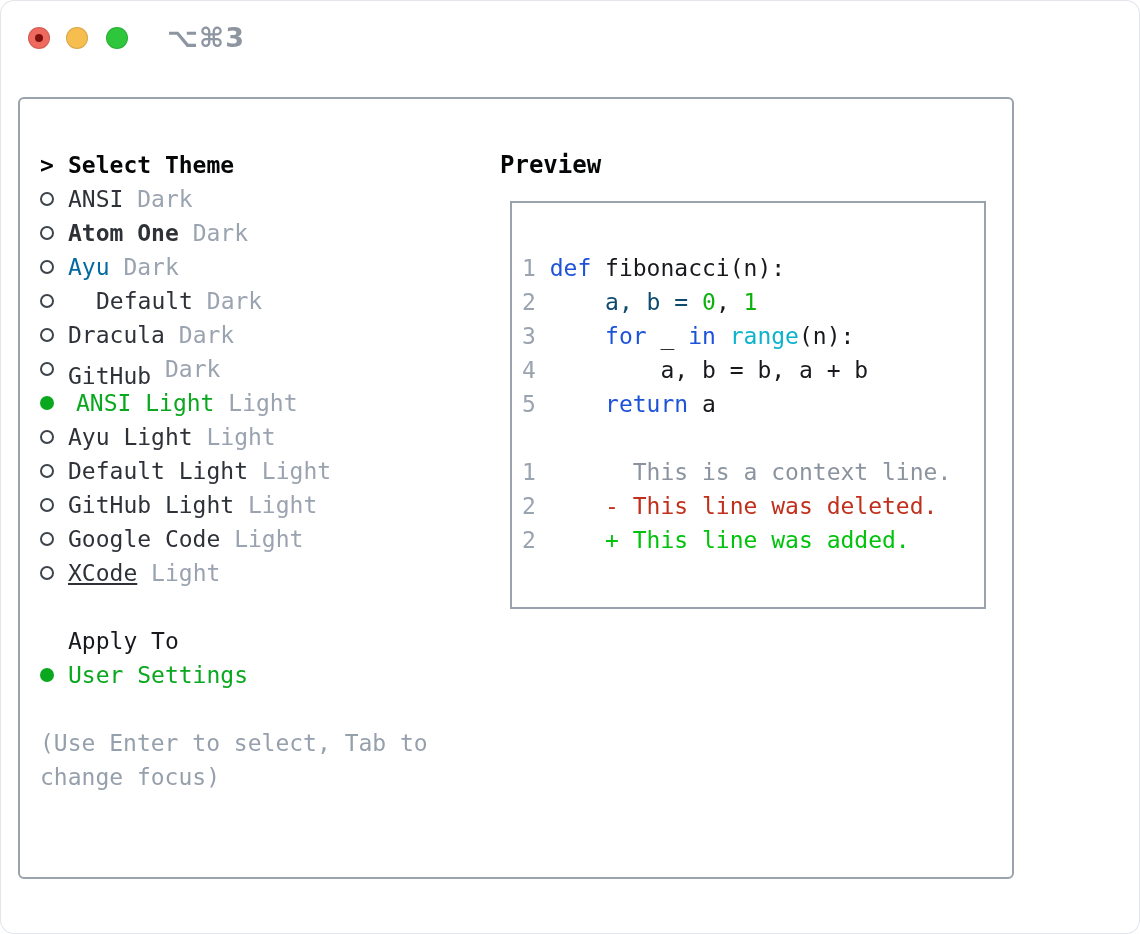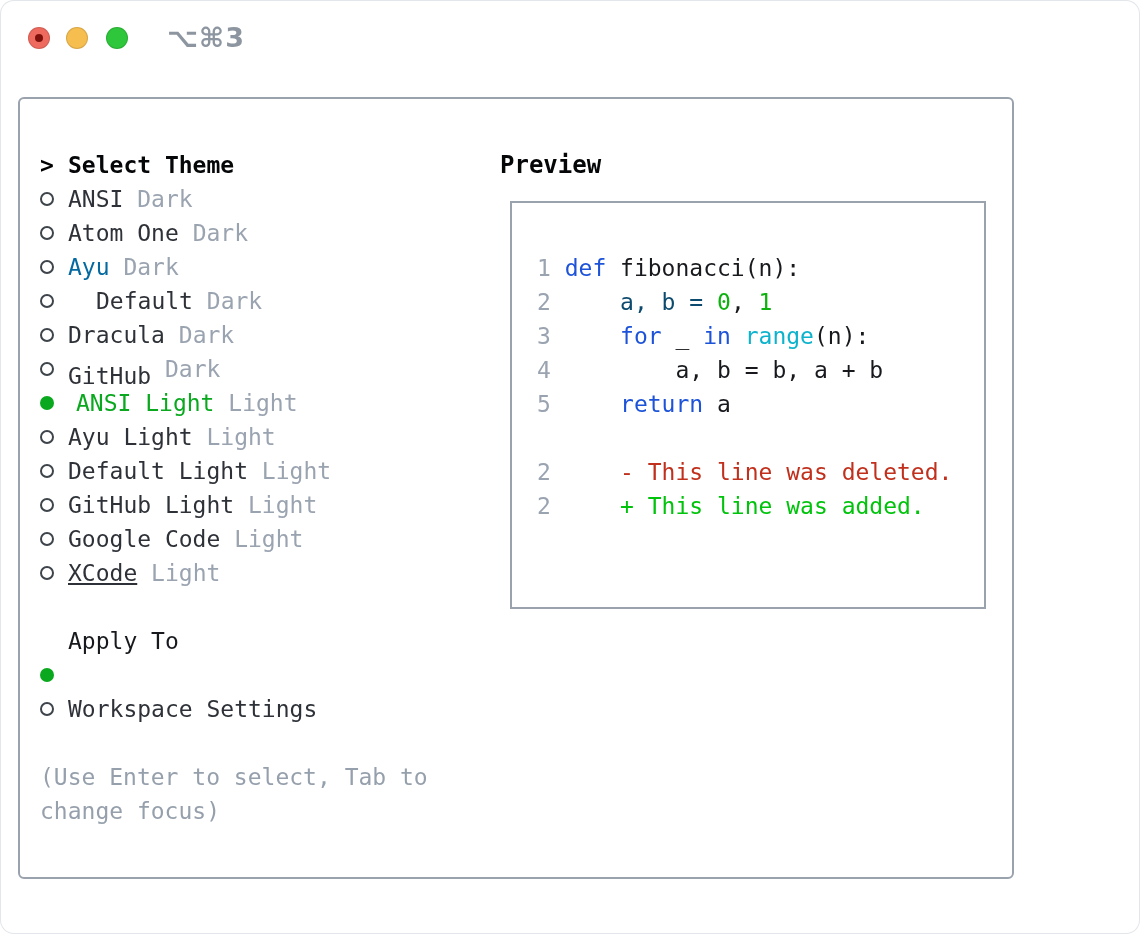--- a/index.html
+++ b/index.html
@@ -23,21 +23,21 @@
   .marker{display:inline-block;width:28px;flex:0 0 28px;display:flex;align-items:center;}
   .prompt{font-weight:bold;color:#000;}
   .heading{font-weight:bold;color:#050608;}
   .subheading{color:#17191d;}
   .radio{width:14px;height:14px;border:2px solid #3e444b;border-radius:50%;box-sizing:border-box;}
   .radio.filled{border:none;background:#0aa81e;}
   .hint{color:#96a0ac;width:420px;line-height:34px;white-space:normal;}
 
   .preview-heading{position:absolute;left:480px;top:49px;height:34px;line-height:34px;font-size:24px;font-weight:bold;color:#050608;}
   .preview-box{position:absolute;left:490px;top:102px;width:472px;height:404px;border:2px solid #99a2ad;background:#fff;overflow:hidden;}
-  .pbody{padding:48px 0 0 25px;font-size:23px;}
+  .pbody{padding:48px 0 0 10px;font-size:23px;}
   .pline{white-space:pre;height:34px;line-height:34px;}
   .pnum{display:inline-block;width:2ch;color:#9aa3b0;}
 </style>
 </head>
 <body>
 
 <div class="window">
 
   <div class="light tl-red">
     <span class="dot"></span>
@@ -54,21 +54,21 @@
           <span class="heading">Select Theme</span>
       </div>
       <div id="theme-list">
           <div class="row">
             <span class="marker"><span class="radio"></span></span>
             <span style="color: rgb(46, 50, 56);">ANSI</span>
             <span style="color: rgb(154, 163, 176);"> Dark</span>
           </div>
           <div class="row">
             <span class="marker"><span class="radio"></span></span>
-            <span style="color: rgb(46, 50, 56);">Atom One</span>
+            <span style="color: rgb(46, 50, 56); font-weight: bold;">Atom One</span>
             <span style="color: rgb(154, 163, 176);"> Dark</span>
           </div>
           <div class="row">
             <span class="marker"><span class="radio"></span></span>
             <span style="color: #0369a1;">Ayu</span>
             <span style="color: rgb(154, 163, 176);"> Dark</span>
           </div>
           <div class="row">
             <span class="marker"><span class="radio"></span></span>
             <span style="color: rgb(46, 50, 56); margin-left: 28px;">Default</span>
@@ -116,38 +116,36 @@
           </div>
         </div>
       <div class="row"></div>
       <div class="row">
         <span class="marker"></span>
           <span class="subheading">Apply To</span>
       </div>
       <div id="apply-list">
           <div class="row">
             <span class="marker"><span class="radio filled"></span></span>
-          </div>
-          <div class="row">
-            <span class="marker"><span class="radio"></span></span>
-            <span style="color: rgb(46, 50, 56);">Workspace Settings</span>
+            <span style="color: rgb(10, 168, 30);">User Settings</span>
           </div>
         </div>
       <div class="row"></div>
       <div class="hint">(Use Enter to select, Tab to change focus)</div>
     </div>
 
     <div class="preview-heading">Preview</div>
     <div class="preview-box">
       <div class="pbody" id="preview-lines">
           <div class="pline"><span class="pnum">1</span><span style="color: rgb(29, 83, 216);">def</span><span style="color: rgb(23, 25, 29);"> fibonacci(n):</span></div>
           <div class="pline"><span class="pnum">2</span><span style="color: #0c4a6e;">    a, b = </span><span style="color: rgb(13, 177, 13);">0</span><span style="color: rgb(23, 25, 29);">, </span><span style="color: rgb(13, 177, 13);">1</span></div>
           <div class="pline"><span class="pnum">3</span><span style="color: rgb(23, 25, 29);">    </span><span style="color: rgb(29, 83, 216);">for</span><span style="color: rgb(23, 25, 29);"> _ </span><span style="color: rgb(29, 83, 216);">in</span><span style="color: rgb(23, 25, 29);"> </span><span style="color: rgb(12, 179, 204);">range</span><span style="color: rgb(23, 25, 29);">(n):</span></div>
           <div class="pline"><span class="pnum">4</span><span style="color: rgb(23, 25, 29);">        a, b = b, a + b</span></div>
           <div class="pline"><span class="pnum">5</span><span style="color: rgb(23, 25, 29);">    </span><span style="color: rgb(29, 83, 216);">return</span><span style="color: rgb(23, 25, 29);"> a</span></div>
           <div class="pline"><span class="pnum"></span></div>
+          <div class="pline"><span class="pnum">1</span><span style="color: rgb(139, 147, 159);">      This is a context line.</span></div>
           <div class="pline"><span class="pnum">2</span><span style="color: rgb(192, 48, 28);">    - This line was deleted.</span></div>
           <div class="pline"><span class="pnum">2</span><span style="color: rgb(0, 195, 11);">    + This line was added.</span></div>
         </div>
     </div>
 
   </div>
 </div>
 
 </body></html>

